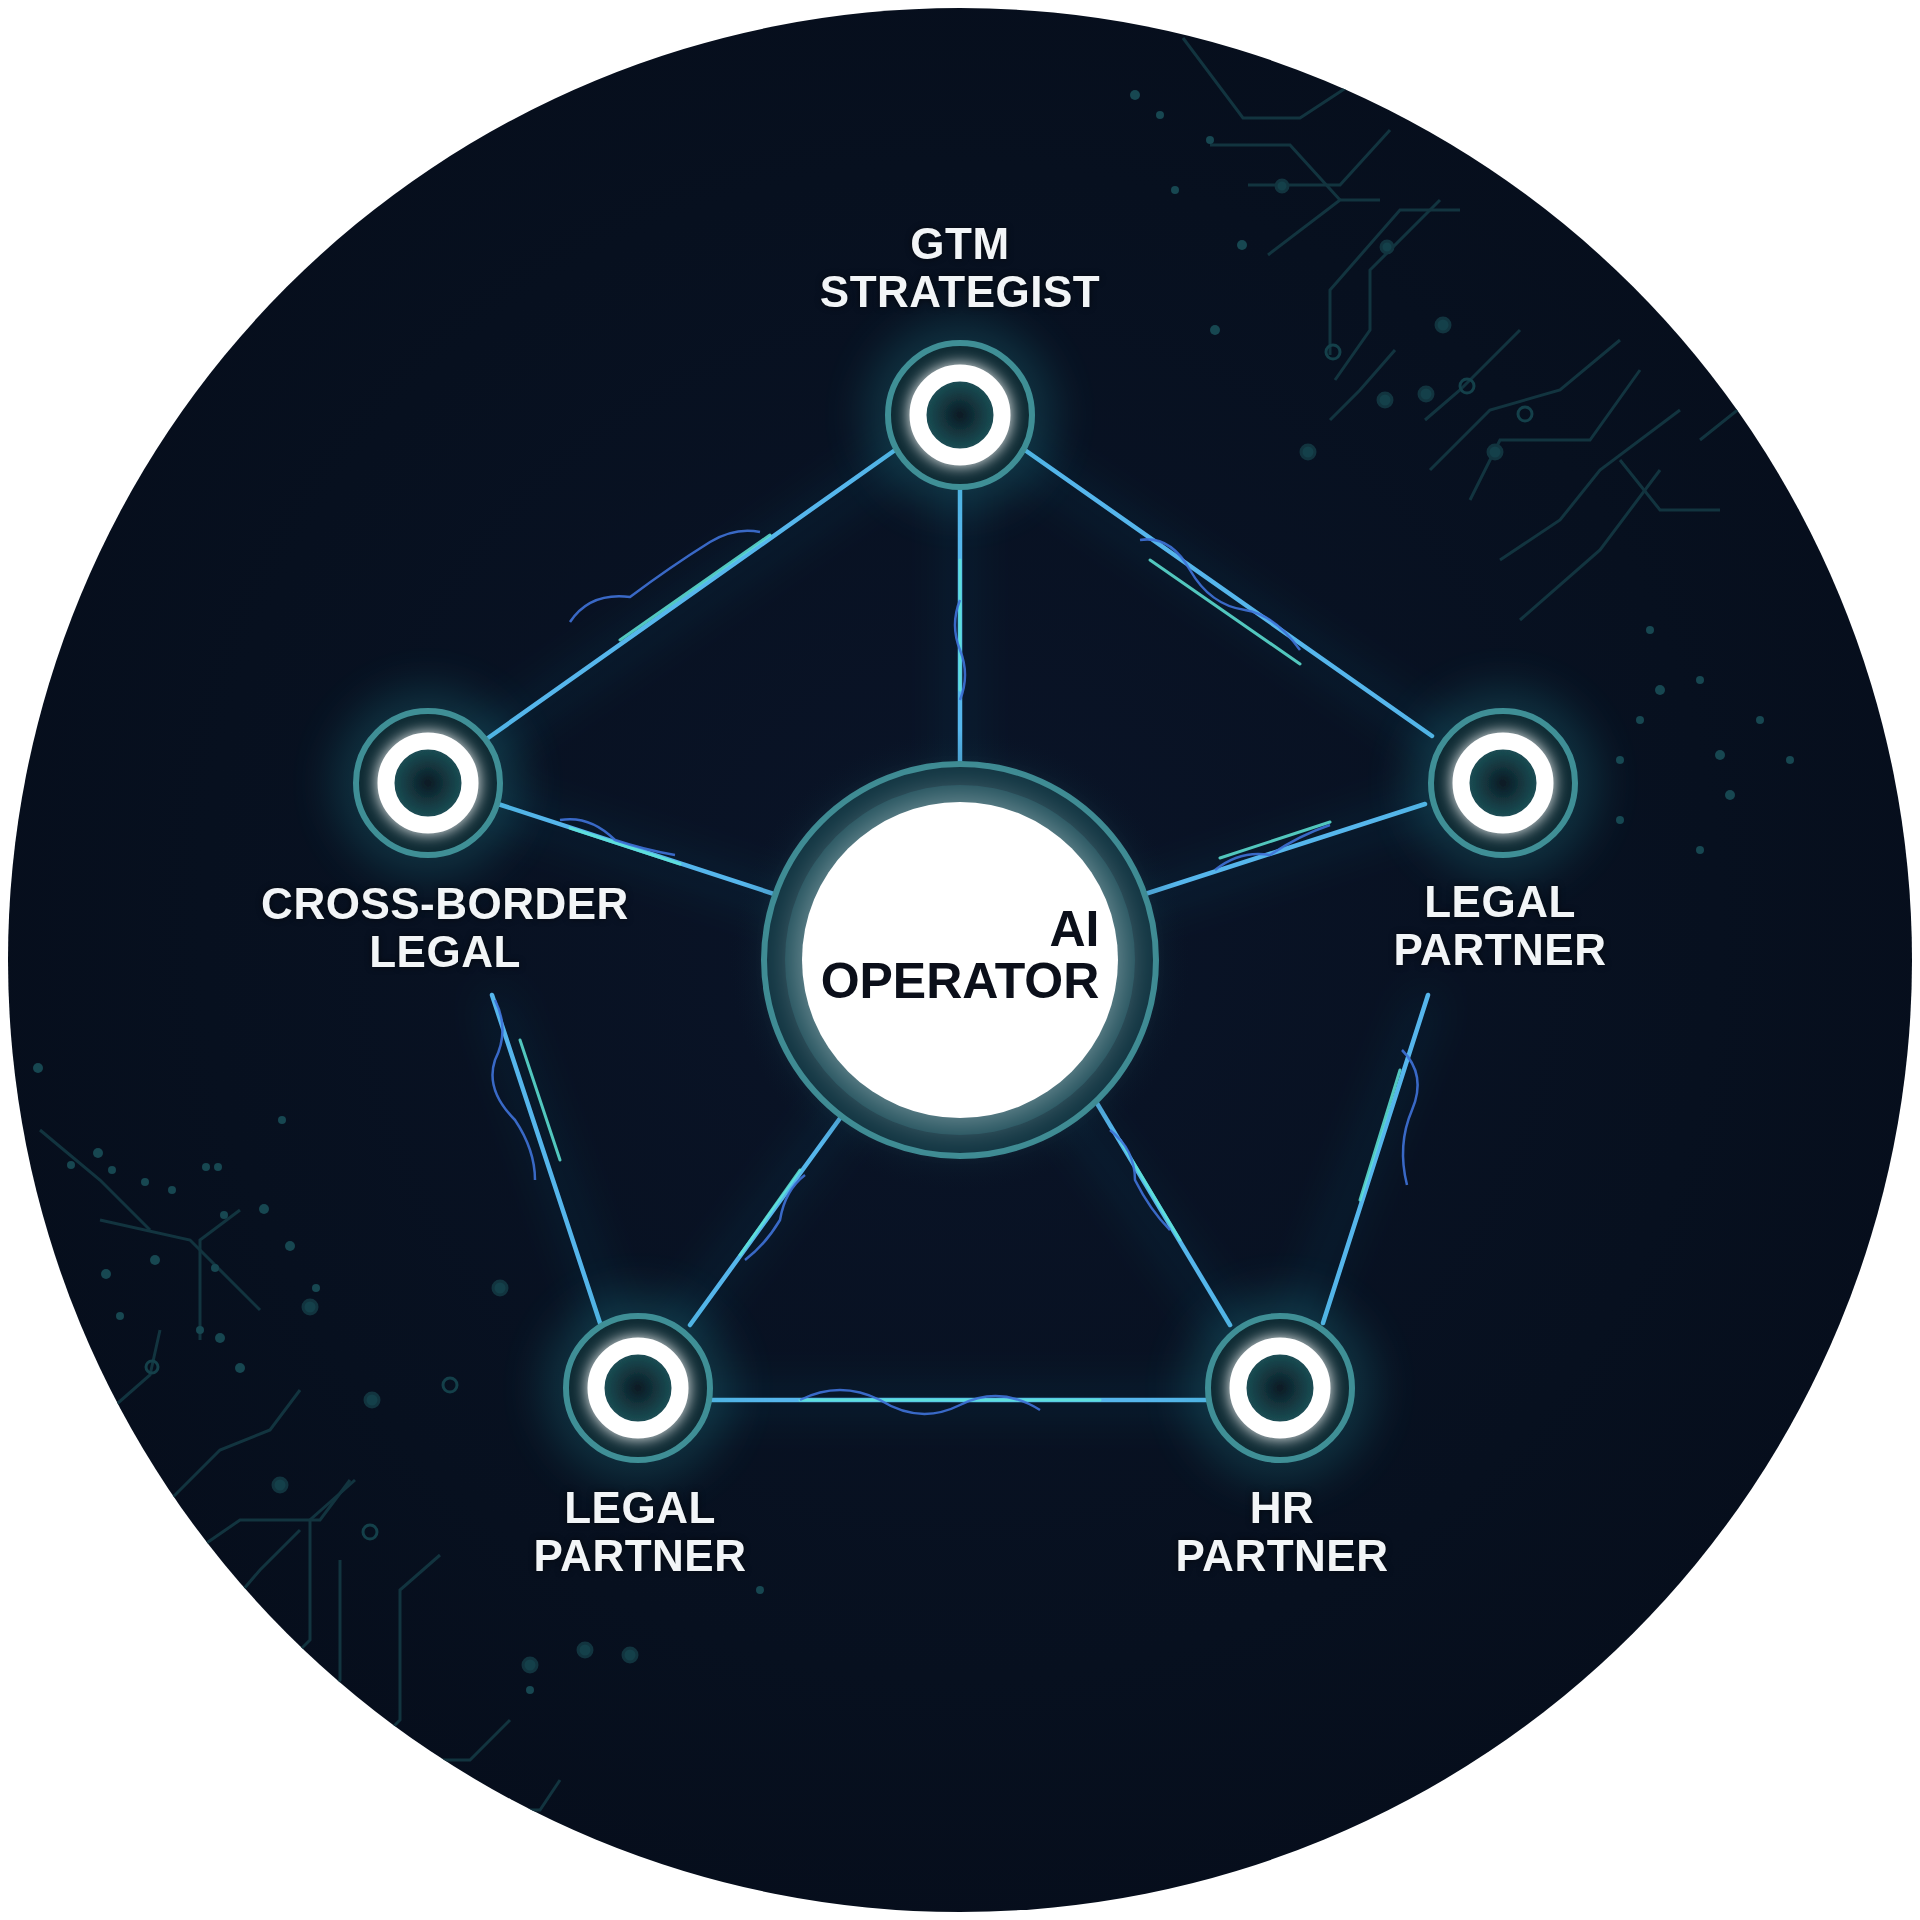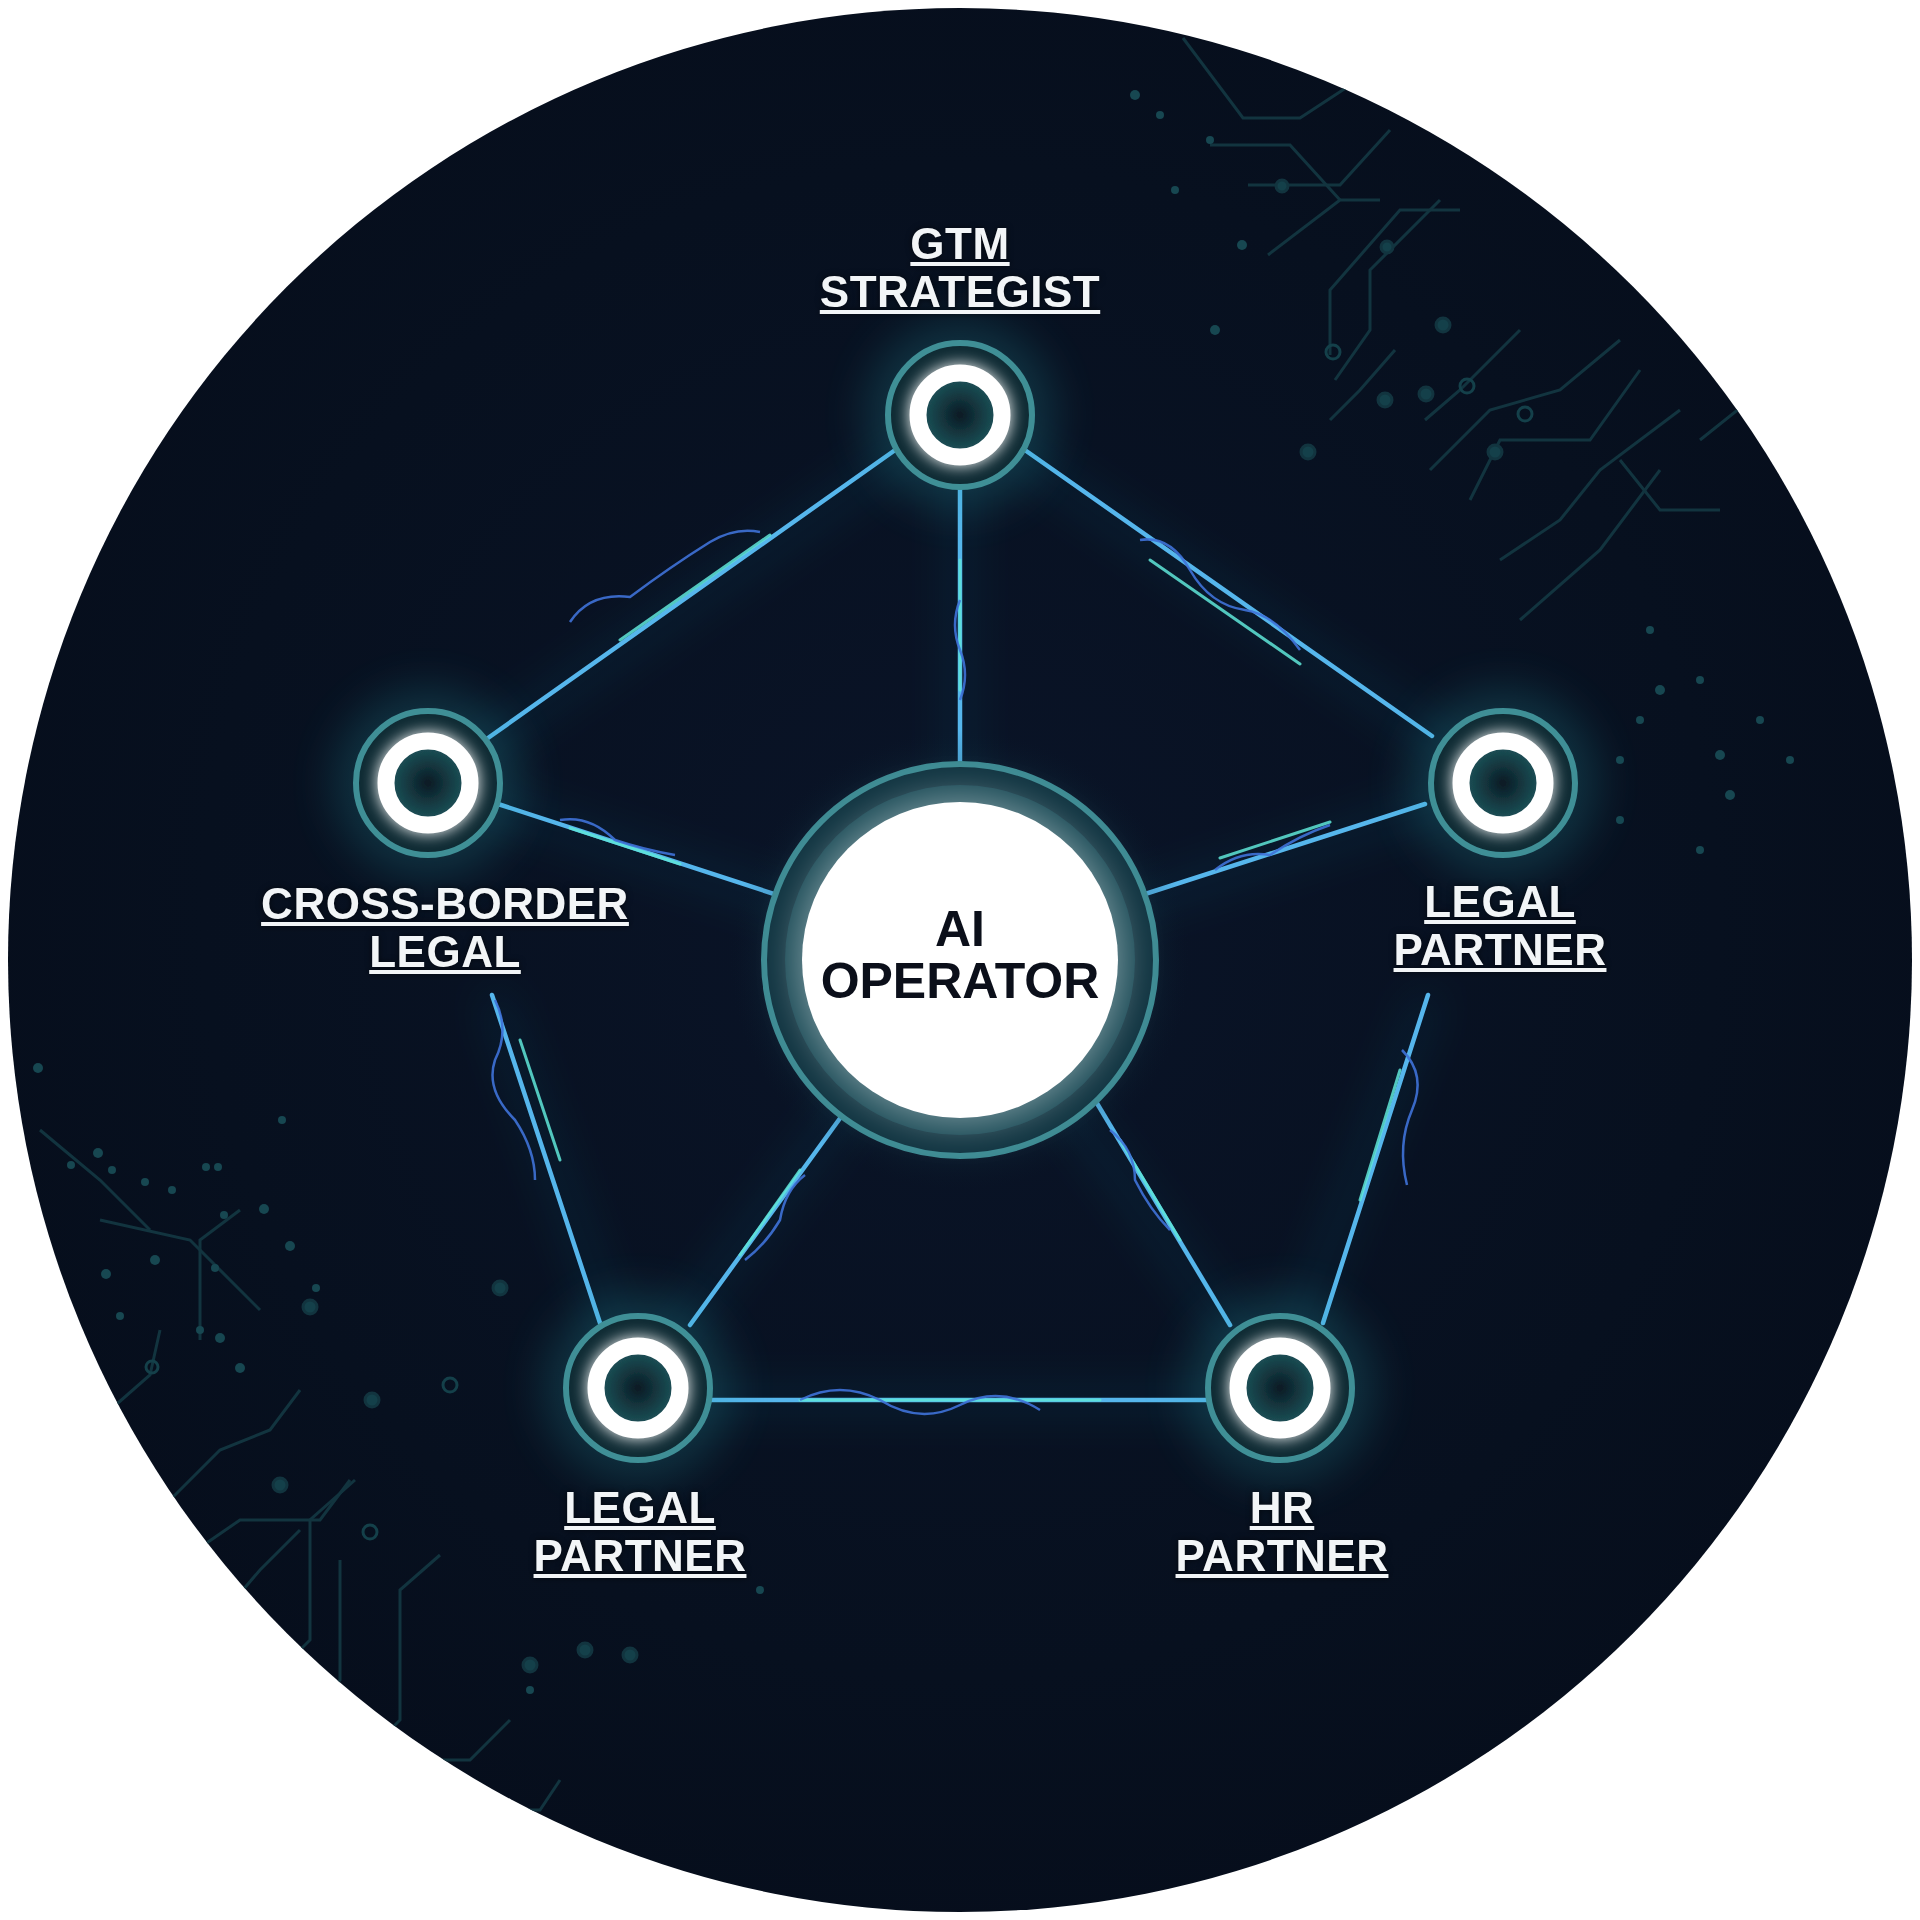--- a/index.html
+++ b/index.html
@@ -42,33 +42,32 @@
       position: absolute;
       color: #f2f5f7;
       font-weight: 700;
       font-size: 44px;
       line-height: 48px;
       text-align: center;
       letter-spacing: 0.5px;
       white-space: nowrap;
       transform: translateX(-50%);
       text-shadow: 0 0 6px rgba(0,0,0,0.6);
-      text-decoration: underline;
     }
     .node-label span { display: block; }
     .center-label {
       position: absolute;
       left: 960px;
       top: 955px;
       transform: translate(-50%, -50%);
       color: #0b0f1a;
       font-weight: 700;
       font-size: 50px;
       line-height: 52px;
-      text-align: center;
+      text-align: right;
       white-space: nowrap;
     }
     .center-label span { display: block; }
   </style>
 </head>
 <body>
 
 <div class="stage">
   <div class="disc"></div>
 

